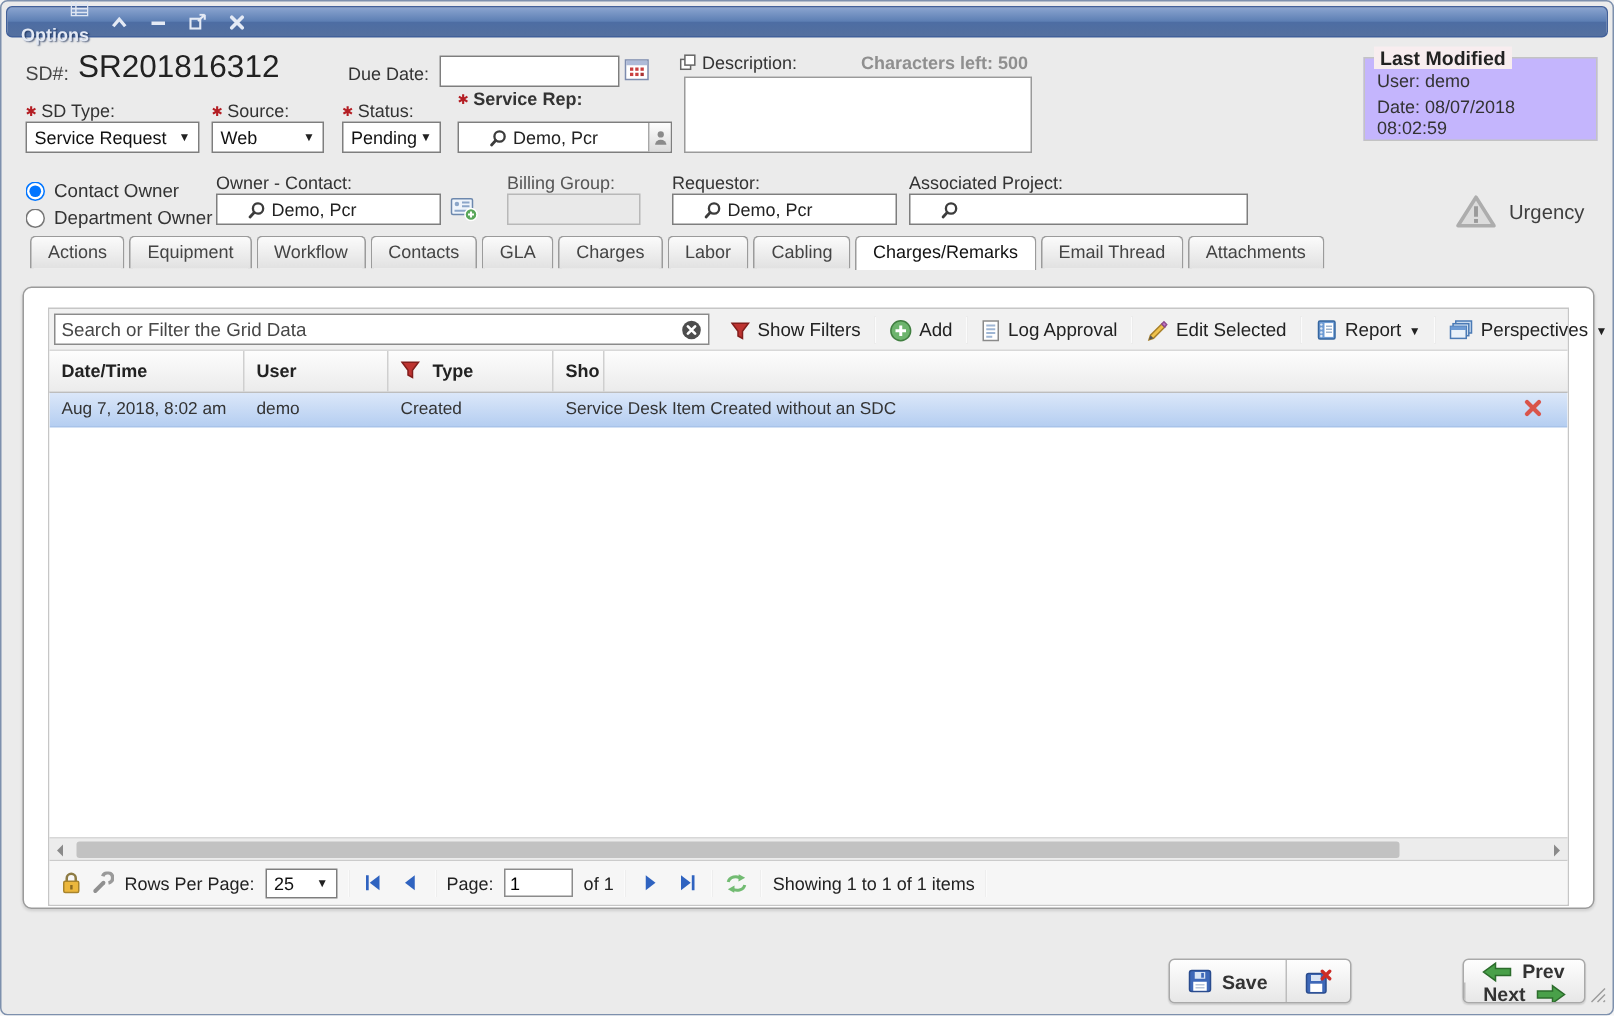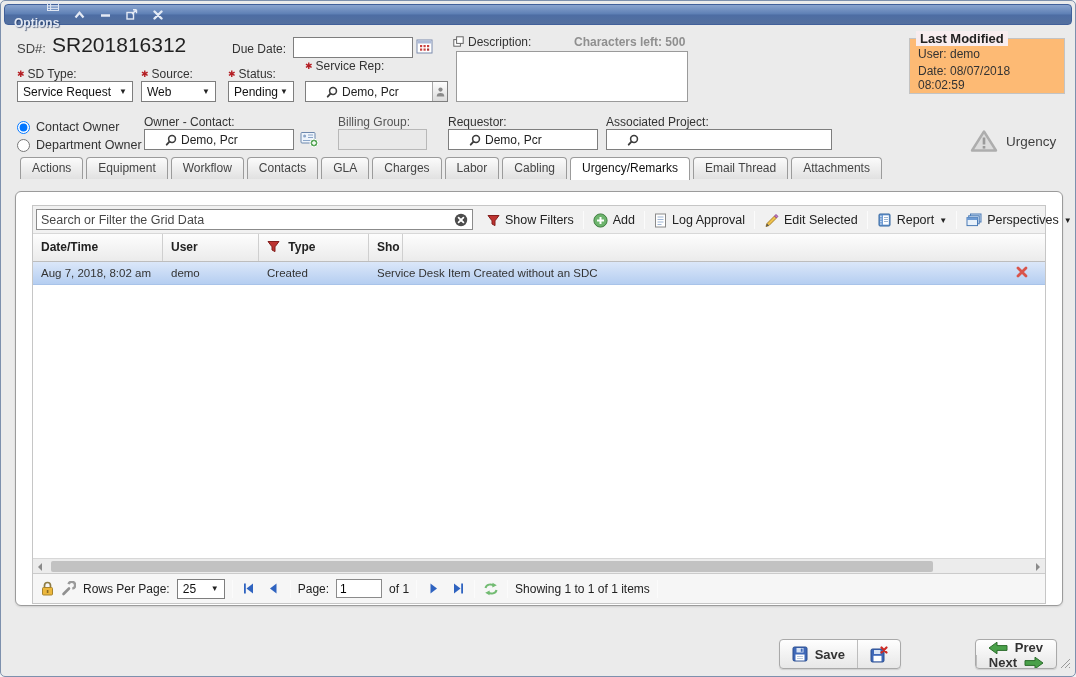--- a/index.html
+++ b/index.html
@@ -38,21 +38,21 @@
   .dd-arrow { font-size:8px; color:#222; }
   .picker-btn { width:15px; align-self:stretch; border-left:1px solid #a8a8a8; background:linear-gradient(#fdfdfd,#dcdcdc);
     display:flex; align-items:center; justify-content:center; cursor:pointer; }
   .chars-left { color:#8f8f8f; font-weight:bold; }
   textarea.desc {
     position:absolute; left:455px; top:50px; width:232px; height:51px; resize:none;
     border:1px solid #9a9a9a; font-family:inherit; font-size:12px; padding:3px; outline:none; background:#fff;
   }
   .lm-box {
     position:absolute; left:908px; top:37px; width:156px; height:56px;
-    background:#fdba74; border:1px solid #c3c3c3; padding:8px 8px 0 8px;
+    background:#c4b5fd; border:1px solid #c3c3c3; padding:8px 8px 0 8px;
   }
   .lm-title { position:absolute; top:-8px; left:6px; background:#f8edef; padding:0 4px; font-weight:bold; font-size:13px; color:#222; }
   .lm-line { font-size:12px; color:#333; margin-bottom:3px; }
   .radio-row { display:flex; align-items:center; gap:6px; font-size:12.5px; color:#333; }
   .radio-row input { margin:0; }
   .disabled-field { background:#e9e9e9; border:1px solid #b8b8b8; }
   .urgency { display:flex; align-items:center; gap:8px; color:#3f3f3f; font-size:13.5px; }
   
   .tabs { position:absolute; left:19px; top:156px; height:23px; display:flex; gap:3px; z-index:5;text-align:center; }
   .tab {
@@ -181,21 +181,21 @@
 
   <div class="lm-box">
     <span class="lm-title">Last Modified</span>
     <div class="lm-line">User: demo</div>
     <div class="lm-line">Date: 08/07/2018 08:02:59</div>
   </div>
 
   <span class="abs lbl" style="left:16px; top:66px;"><span class="ast">✱</span><span>SD Type:</span></span>
   <span class="abs lbl" style="left:140px; top:66px;"><span class="ast">✱</span><span>Source:</span></span>
   <span class="abs lbl" style="left:227px; top:66px;"><span class="ast">✱</span><span>Status:</span></span>
-  <span class="abs lbl" style="left:304px; top:58px;"><span class="ast">✱</span><span>Service Rep:</span></span>
+  <span class="abs lbl" style="left:304px; top:58px;font-weight:bold;"><span class="ast">✱</span><span>Service Rep:</span></span>
 
   <div class="abs selbox" style="left:16px; top:80px; width:116px;">
     <span>Service Request</span>
     <span class="dd-arrow">▼</span>
   </div>
   <div class="abs selbox" style="left:140px; top:80px; width:75px;">
     <span>Web</span>
     <span class="dd-arrow">▼</span>
   </div>
   <div class="abs selbox" style="left:227px; top:80px; width:66px;">
@@ -279,21 +279,21 @@
 
   <div class="tabs">
     <span class="tab">Actions</span>
     <span class="tab">Equipment</span>
     <span class="tab">Workflow</span>
     <span class="tab">Contacts</span>
     <span class="tab">GLA</span>
     <span class="tab">Charges</span>
     <span class="tab">Labor</span>
     <span class="tab">Cabling</span>
-    <span class="tab active">Urgency/Remarks</span>
+    <span class="tab active">Charges/Remarks</span>
     <span class="tab">Email Thread</span>
     <span class="tab">Attachments</span>
   </div>
 
   <div class="panel">
     <div class="gridwrap">
 
       <div class="g-toolbar">
         <div class="g-search">
           <input placeholder="Search or Filter the Grid Data" style="">

